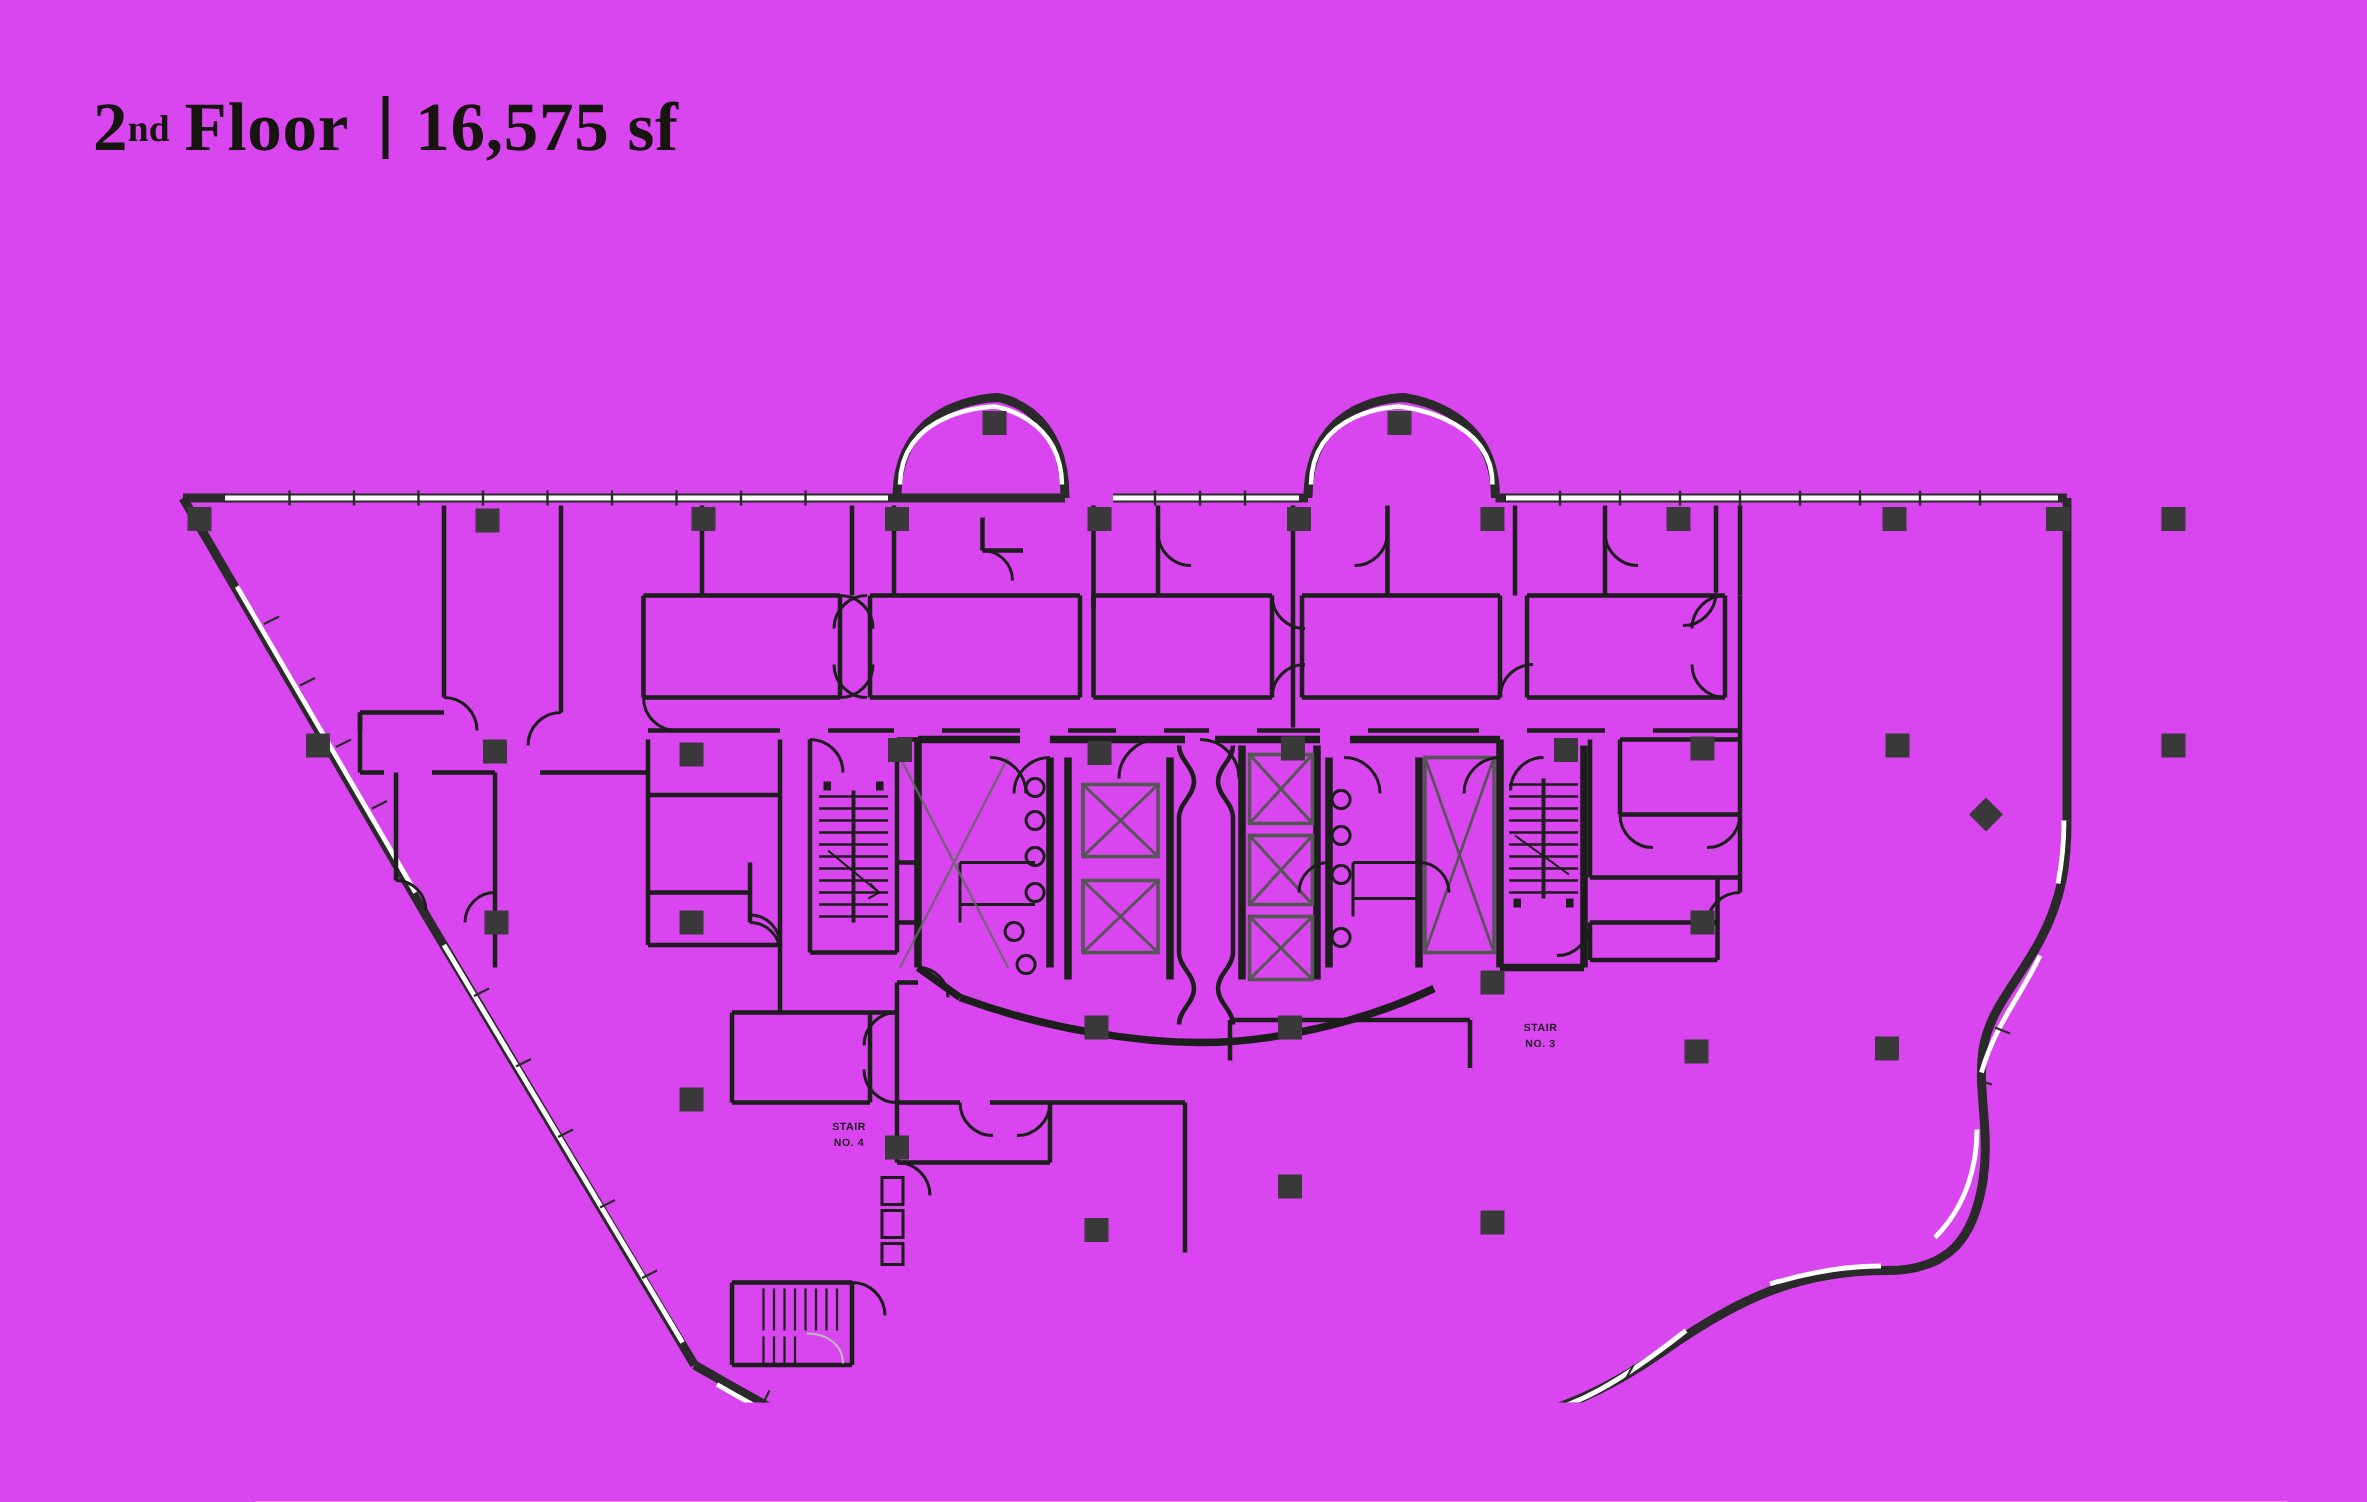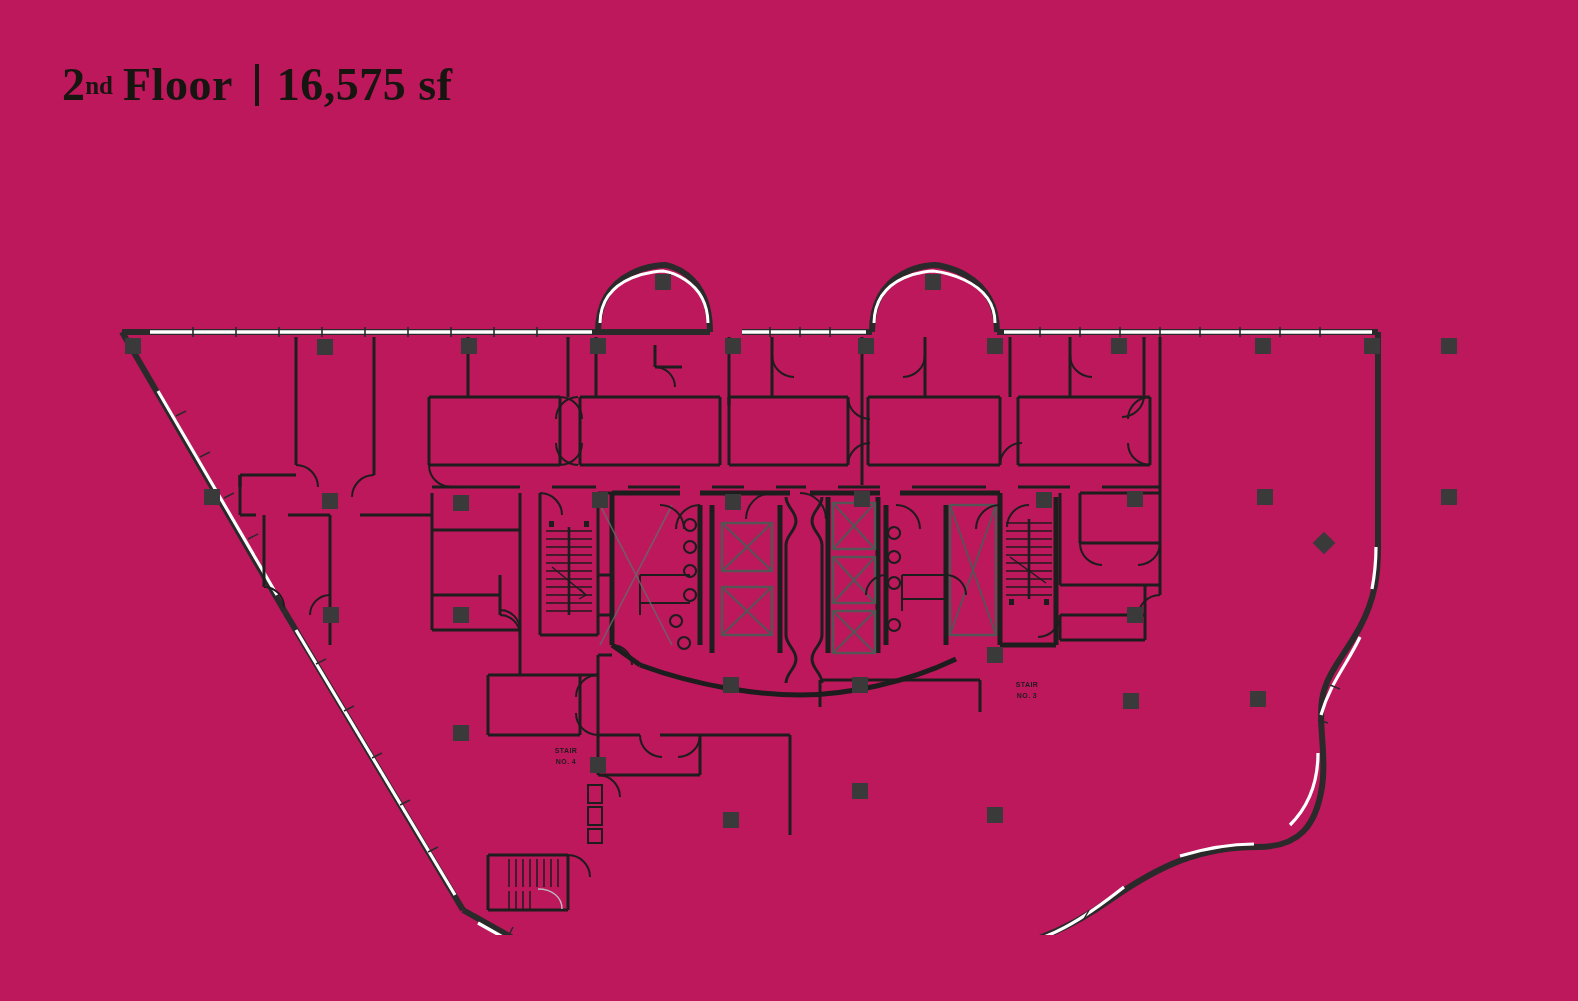--- a/index.html
+++ b/index.html
@@ -13,21 +13,21 @@
     height: 1001px;
     position: relative;
     overflow: hidden;
     font-family: "Liberation Sans", sans-serif;
   }
   #page {
     position: absolute;
     left: 0; top: 0;
     width: 1578px;
     height: 1001px;
-    background: #be185d;
+    background: #d946ef;
   }
   
   #title-block {
     position: absolute;
     left: 62px;
     top: 62px;
     white-space: nowrap;
     font-family: "Liberation Serif", "DejaVu Serif", serif;
     color: #17150f;
   }

